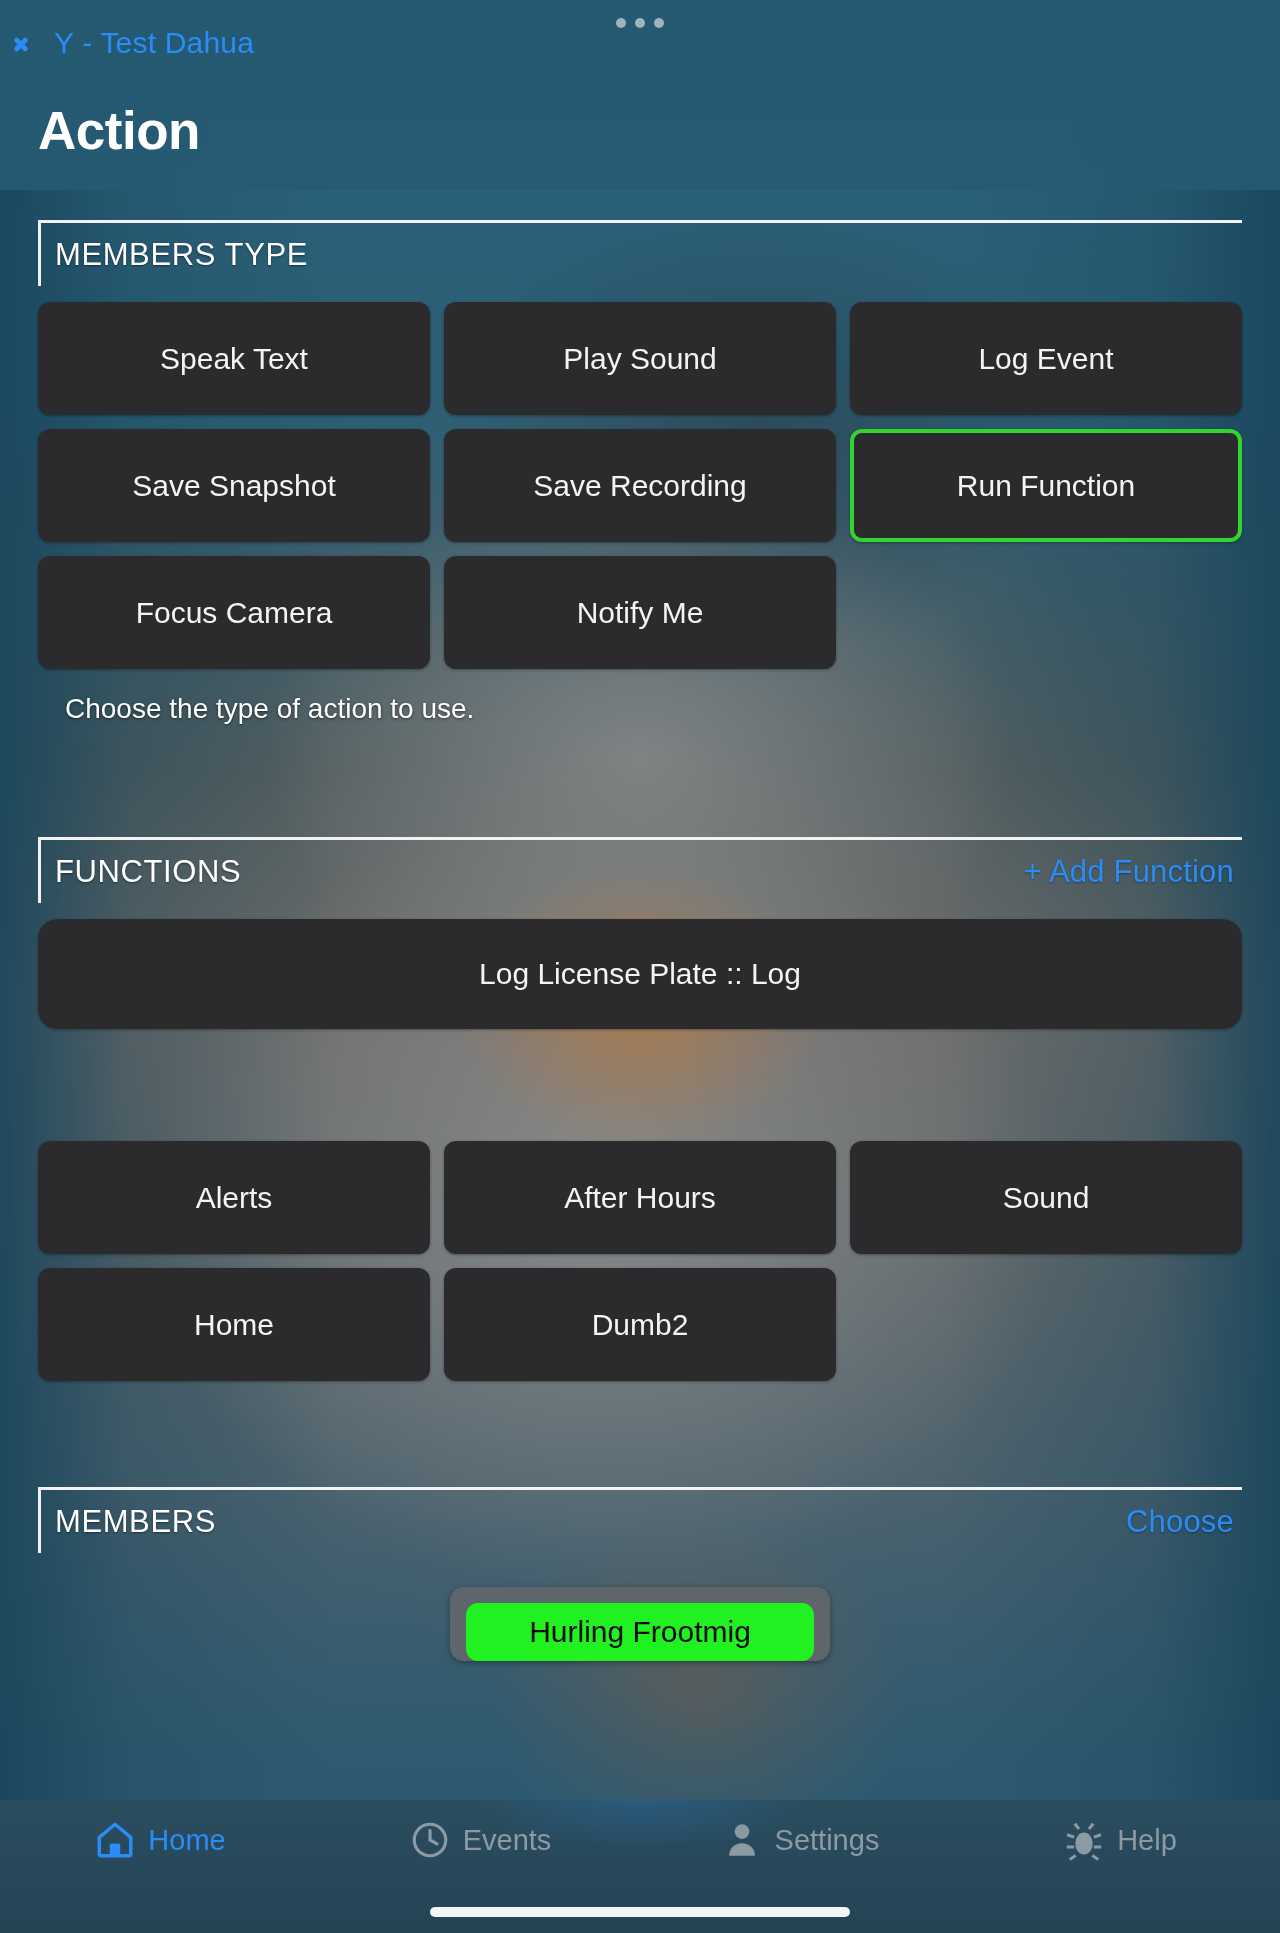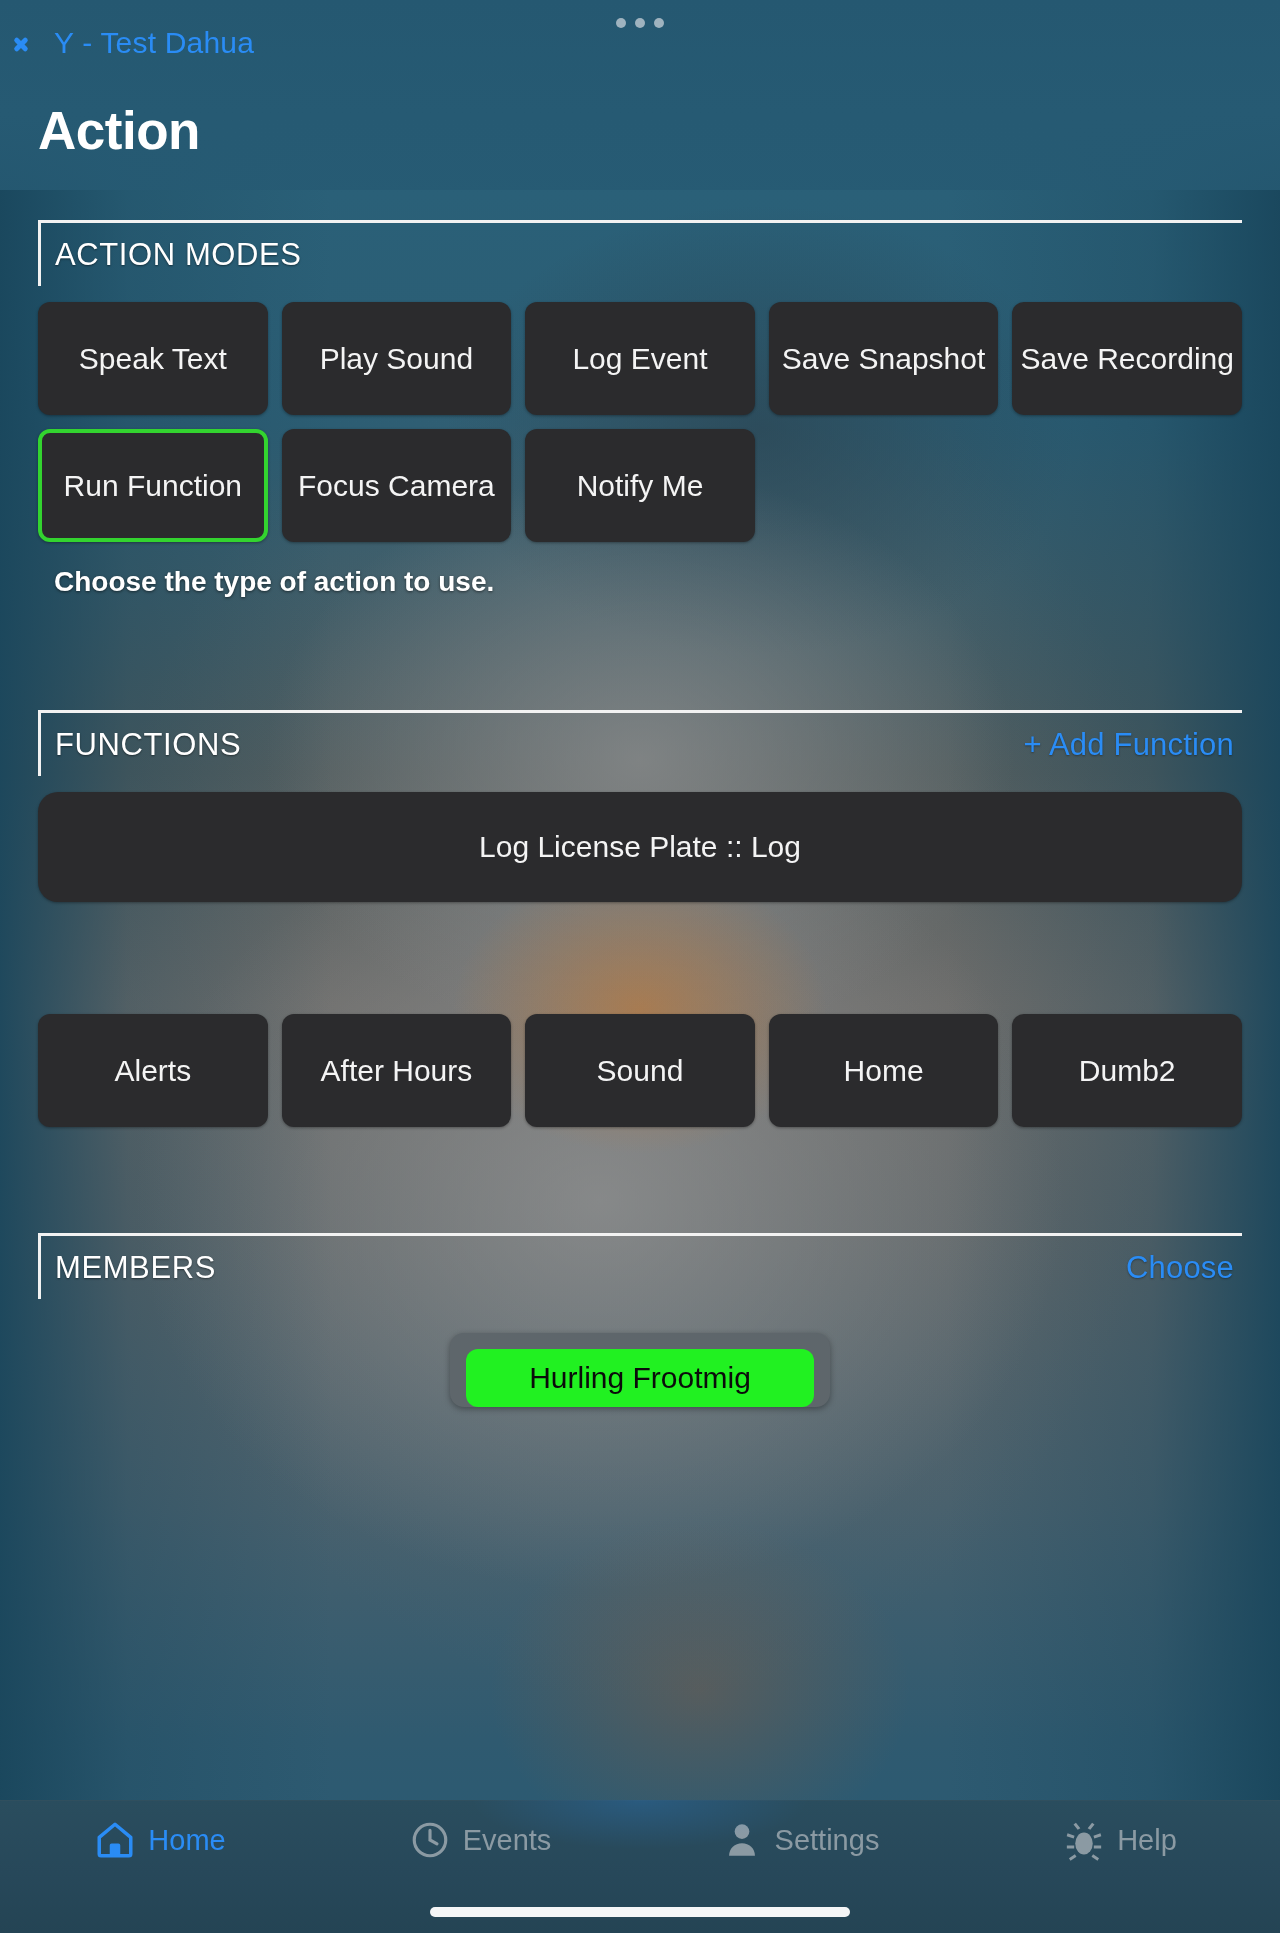--- a/index.html
+++ b/index.html
@@ -96,42 +96,42 @@
     text-shadow: 0 1px 2px rgba(0,0,0,0.45);
   }
   .sec-action {
     color: #2a8cf5; font-size: 31px; letter-spacing: 0.2px; cursor: pointer;
     text-shadow: 0 1px 2px rgba(0,0,0,0.35);
     padding-right: 4px;
   }
 
   .grid3 {
     display: grid;
-    grid-template-columns: repeat(5, 1fr);
+    grid-template-columns: repeat(3, 1fr);
     gap: 14px;
     margin-top: 16px;
   }
   .chip {
     background: #2b2b2d;
     border-radius: 12px;
     height: 113px;
     display: flex; align-items: center; justify-content: center;
     color: #f4f4f4; font-size: 30px;
     cursor: pointer;
     border: 4px solid transparent;
     box-shadow: 0 1px 3px rgba(0,0,0,0.35);
   }
   .chip.selected {
     border-color: #33d42f;
     background: #2b2b2d;
   }
 
   .hint {
-    color: #ffffff; font-size: 28px; font-weight: bold;
-    margin-top: 24px; margin-left: 16px;
+    color: #ffffff; font-size: 28px; font-weight: normal;
+    margin-top: 24px; margin-left: 27px;
     text-shadow: 0 1px 3px rgba(0,0,0,0.55);
   }
 
   .fn-row {
     background: #2b2b2d;
     border-radius: 20px;
     height: 110px;
     display: flex; align-items: center; justify-content: center;
     color: #f4f4f4; font-size: 30px;
     margin-top: 16px;
@@ -208,21 +208,21 @@
       <span class="chev"></span>
       <span class="back-label">Y - Test Dahua</span>
     </div>
     <div class="page-title">Action</div>
   </div>
 
   <div class="content">
 
     <div class="section" style="margin-top:30px;">
       <div class="sec-head">
-        <span class="sec-head-title">ACTION MODES</span>
+        <span class="sec-head-title">MEMBERS TYPE</span>
       </div>
       <div class="grid3">
         <div class="chip">
             <span>Speak Text</span>
           </div>
         <div class="chip">
             <span>Play Sound</span>
           </div>
         <div class="chip">
             <span>Log Event</span>

